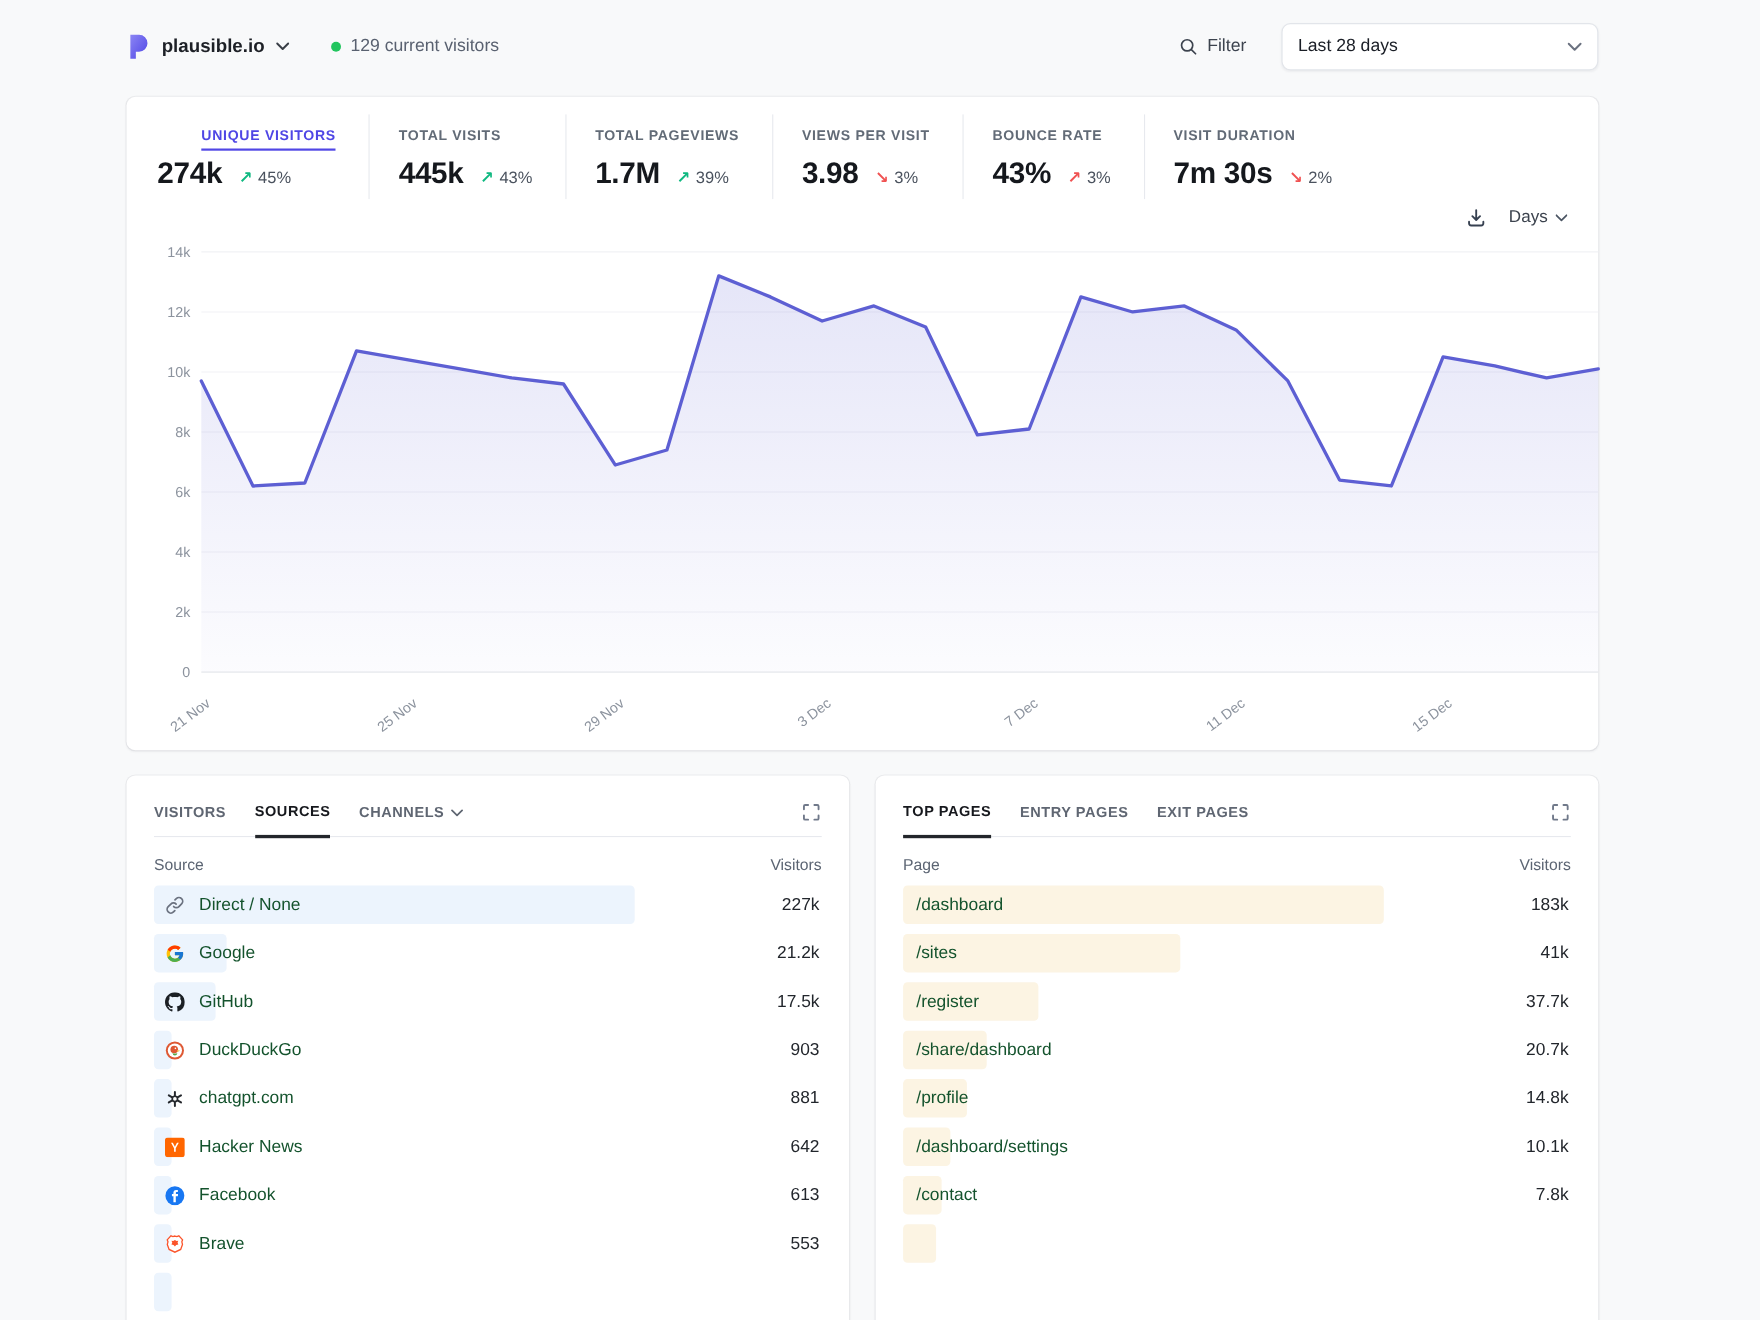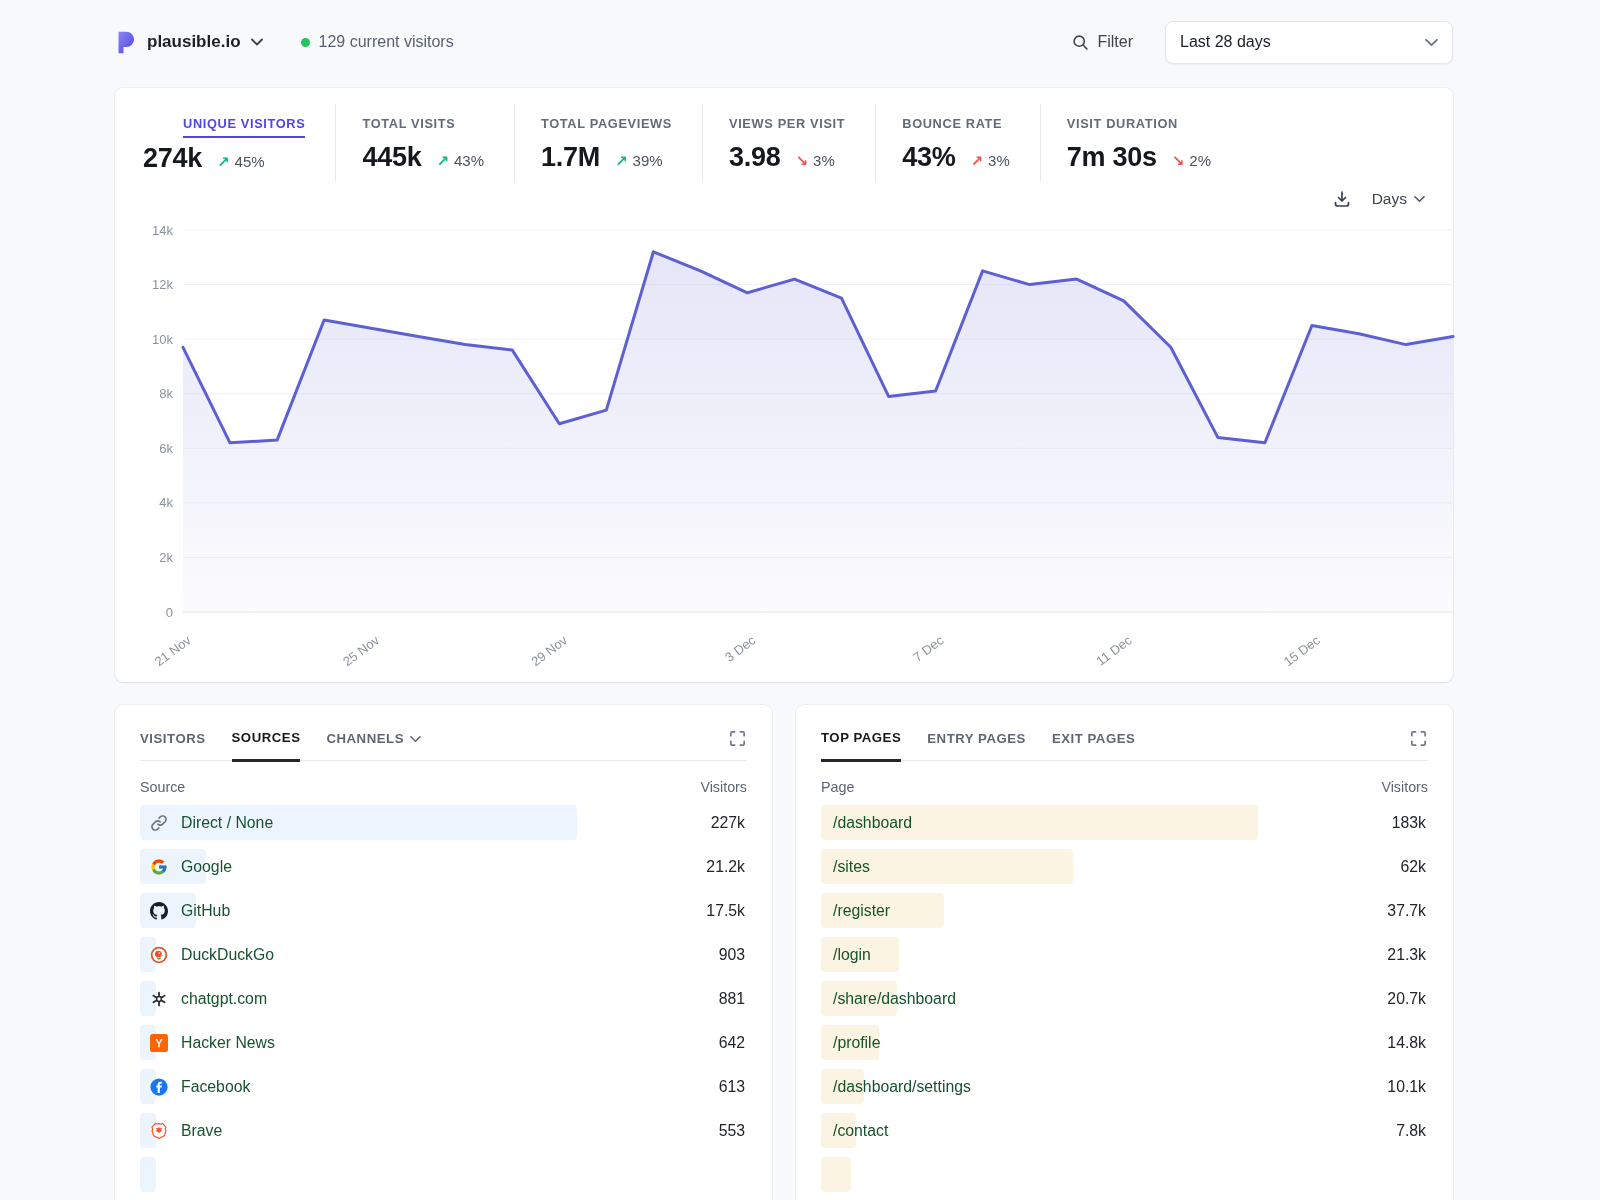--- a/index.html
+++ b/index.html
@@ -382,38 +382,31 @@
             <div class="row-bar bar-cream" style="width:72.0%"></div>
             <div class="row-content">
               <span class="row-label">/dashboard</span>
               <span class="row-value">183k</span>
             </div>
           </div>
           <div class="row">
             <div class="row-bar bar-cream" style="width:41.5%"></div>
             <div class="row-content">
               <span class="row-label">/sites</span>
-              <span class="row-value">62k</span>
+              <span class="row-value">41k</span>
             </div>
           </div>
           <div class="row">
             <div class="row-bar bar-cream" style="width:20.3%"></div>
             <div class="row-content">
               <span class="row-label">/register</span>
               <span class="row-value">37.7k</span>
             </div>
           </div>
           <div class="row">
-            <div class="row-bar bar-cream" style="width:12.9%"></div>
-            <div class="row-content">
-              <span class="row-label">/login</span>
-              <span class="row-value">21.3k</span>
-            </div>
-          </div>
-          <div class="row">
             <div class="row-bar bar-cream" style="width:12.6%"></div>
             <div class="row-content">
               <span class="row-label">/share/dashboard</span>
               <span class="row-value">20.7k</span>
             </div>
           </div>
           <div class="row">
             <div class="row-bar bar-cream" style="width:9.6%"></div>
             <div class="row-content">
               <span class="row-label">/profile</span>

